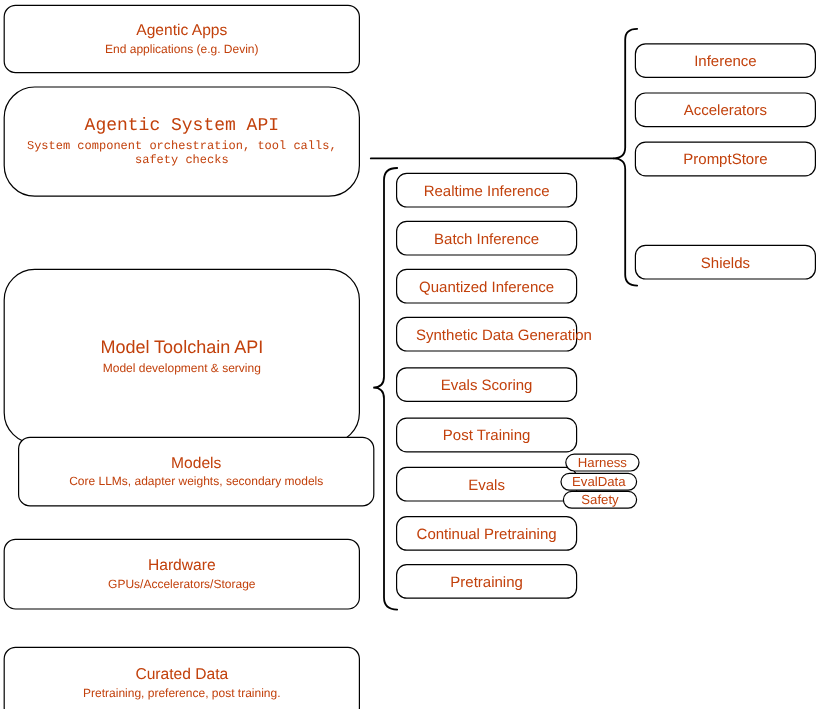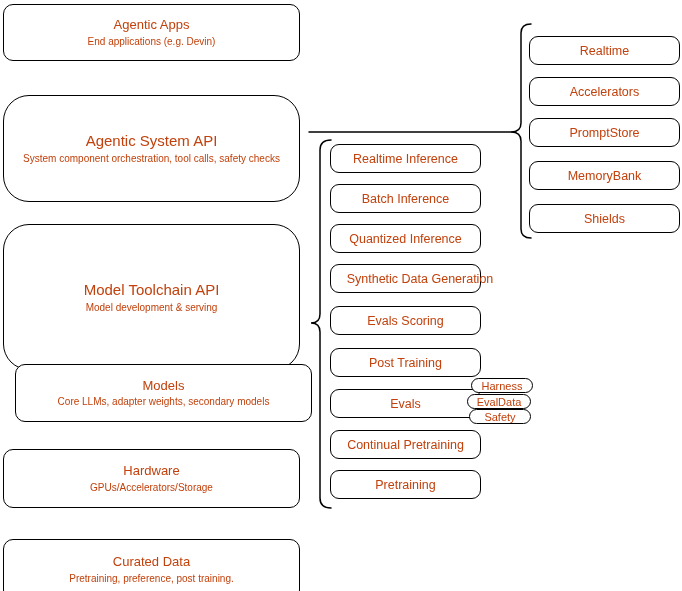--- a/index.html
+++ b/index.html
@@ -85,21 +85,21 @@
     <path d="M 309 132 L 511 132" stroke="#000000" stroke-width="1.5" fill="none" stroke-linecap="round"></path>
     <path d="M 531 24 Q 521 24 521 33 L 521 123 Q 521 132 511 132 Q 521 132 521 141 L 521 229 Q 521 238 531 238" stroke="#000000" stroke-width="1.5" fill="none" stroke-linecap="round"></path>
     <path d="M 331 140 Q 320 140 320 150 L 320 314 Q 320 323 311 323 Q 320 323 320 332 L 320 498 Q 320 508 331 508" stroke="#000000" stroke-width="1.5" fill="none" stroke-linecap="round"></path>
   </svg>
 
   <div class="box left-box" style="top:4px;height:57px;">
     <div class="title-sm">Agentic Apps</div>
     <div class="subtitle">End applications (e.g. Devin)</div>
   </div>
 
-  <div class="box left-box big" style="top:95px;height:107px;">
+  <div class="box left-box big" style="top:72px;height:92px;font-family:Liberation Mono, monospace;">
     <div class="title-lg">Agentic System API</div>
     <div class="subtitle">System component orchestration, tool calls, safety checks</div>
   </div>
 
   <div class="box left-box big" style="top:224px;height:146px;">
     <div class="title-lg">Model Toolchain API</div>
     <div class="subtitle">Model development &amp; serving</div>
   </div>
 
   <div class="box left-box" style="top:364px;height:58px;margin-left:12px;">
@@ -124,19 +124,18 @@
   <div class="box mid-box" style="top:306px;">Evals Scoring</div>
   <div class="box mid-box" style="top:348px;">Post Training</div>
   <div class="box mid-box" style="top:389px;">Evals</div>
   <div class="box mid-box" style="top:430px;">Continual Pretraining</div>
   <div class="box mid-box" style="top:470px;">Pretraining</div>
 
   <div class="pill" style="left:471px;top:378px;width:62px;">Harness</div>
   <div class="pill" style="left:467px;top:394px;width:64px;">EvalData</div>
   <div class="pill" style="left:469px;top:409px;width:62px;">Safety</div>
 
-  <div class="box right-box" style="top:36px;">Realtime</div>
+  <div class="box right-box" style="top:36px;">Inference</div>
   <div class="box right-box" style="top:77px;">Accelerators</div>
   <div class="box right-box" style="top:118px;">PromptStore</div>
-  <div class="box right-box" style="top:161px;">MemoryBank</div>
   <div class="box right-box" style="top:204px;">Shields</div>
 
 </div>
 
 </body></html>

